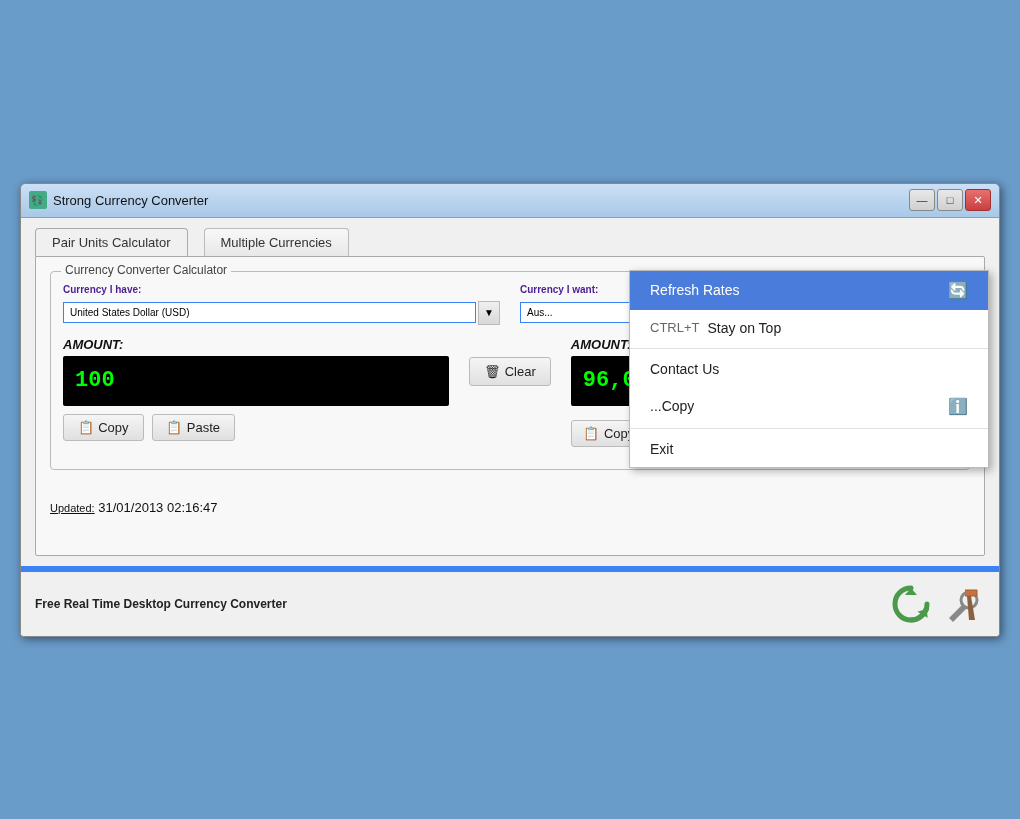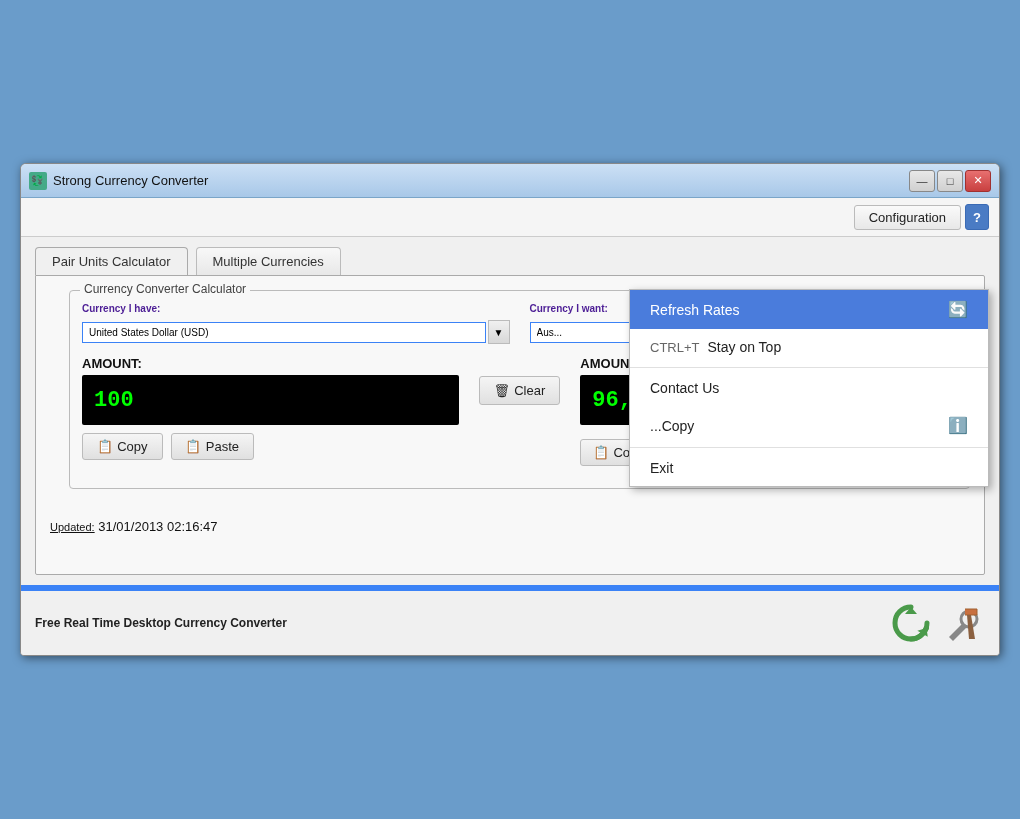--- a/index.html
+++ b/index.html
@@ -119,21 +119,21 @@
     }
 
     .content-area {
       padding: 10px 14px;
       background: #f0f0f0;
       position: relative;
     }
 
     .tabs {
       display: flex;
-      gap: 8px;
+      gap: 16px;
       margin-bottom: 0;
       align-items: center;
     }
 
     .tab {
       padding: 6px 16px;
       border: 1px solid #bbb;
       border-bottom: none;
       background: linear-gradient(to bottom, #f8f8f8, #e8e8e8);
       cursor: pointer;
@@ -155,21 +155,20 @@
       padding: 14px;
       min-height: 300px;
     }
 
     .group-box {
       border: 1px solid #bbb;
       border-radius: 4px;
       padding: 12px 12px 16px;
       position: relative;
       margin-bottom: 16px;
-      margin-left: 19px;
     }
 
     .group-box-label {
       position: absolute;
       top: -9px;
       left: 10px;
       background: #f8f8f8;
       padding: 0 4px;
       font-size: 12px;
       color: #444;
@@ -229,20 +228,21 @@
 
     .amount-col {
       flex: 1;
     }
 
     .amount-label {
       font-size: 13px;
       font-weight: bold;
       color: #111;
       margin-bottom: 4px;
+      font-style: italic;
     }
 
     .amount-display {
       background: #000;
       color: #00ff00;
       font-size: 22px;
       font-weight: bold;
       padding: 10px 12px;
       border-radius: 2px;
       min-height: 50px;
@@ -466,24 +466,20 @@
       <div class="title-bar-icon">💱</div>
       <span class="title-bar-title">Strong Currency Converter</span>
     </div>
     <div class="title-bar-buttons">
       <button class="tb-btn">—</button>
       <button class="tb-btn">□</button>
       <button class="tb-btn close-btn">✕</button>
     </div>
   </div>
 
-  <div class="toolbar">
-    <button class="config-btn">Configuration</button>
-    <button class="help-btn">?</button>
-  </div>
 
   <div class="content-area">
 
     <div class="dropdown-menu">
       <div class="menu-item active">
         <span class="menu-item-text">Refresh Rates</span>
         <span style="font-size:16px;">🔄</span>
       </div>
       <div class="menu-item">
         <span class="menu-item-shortcut">CTRL+T</span>

